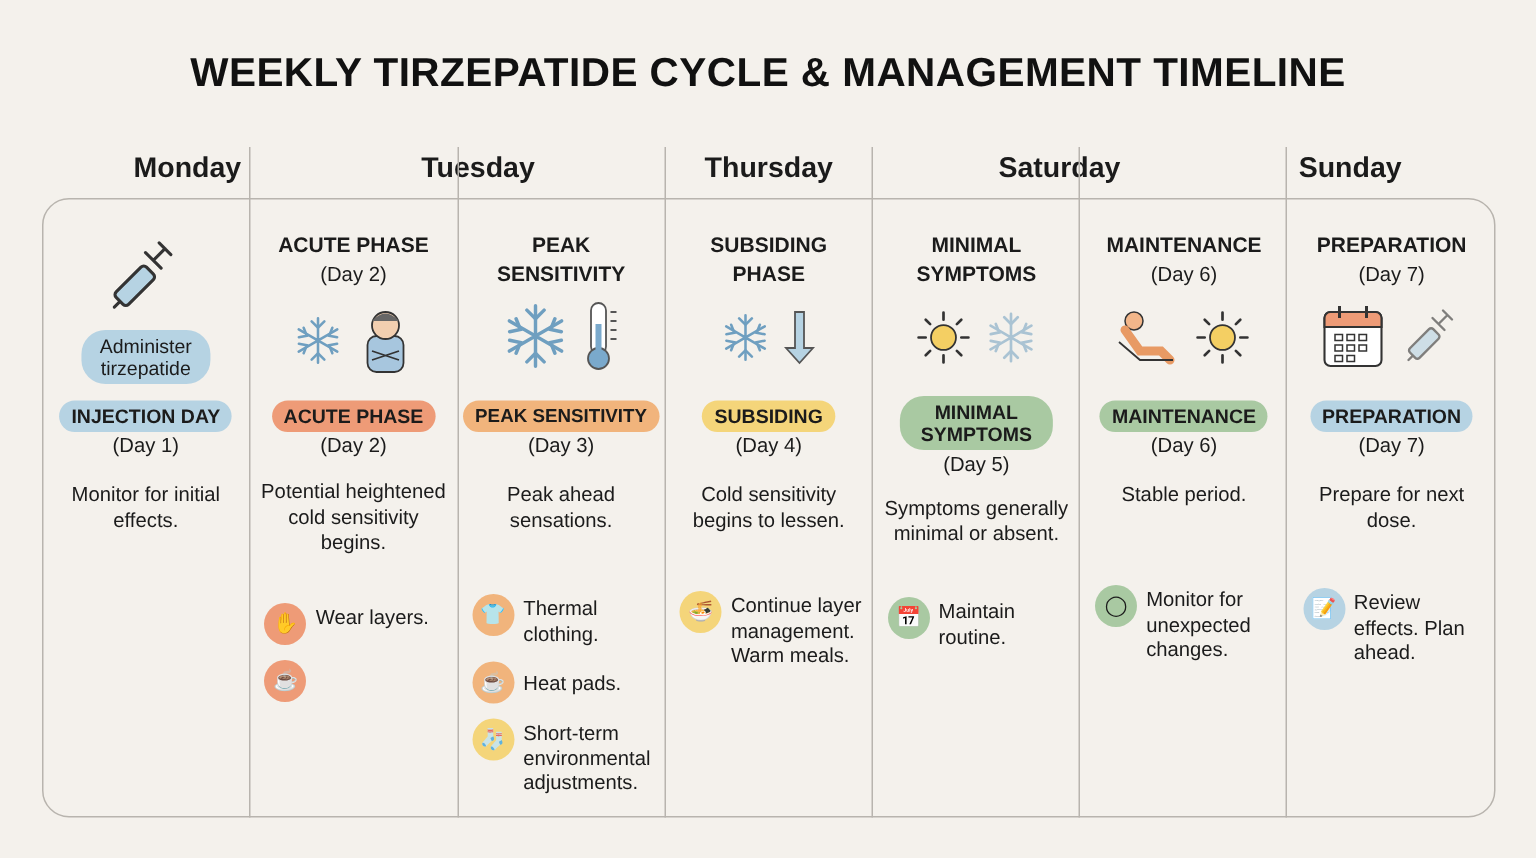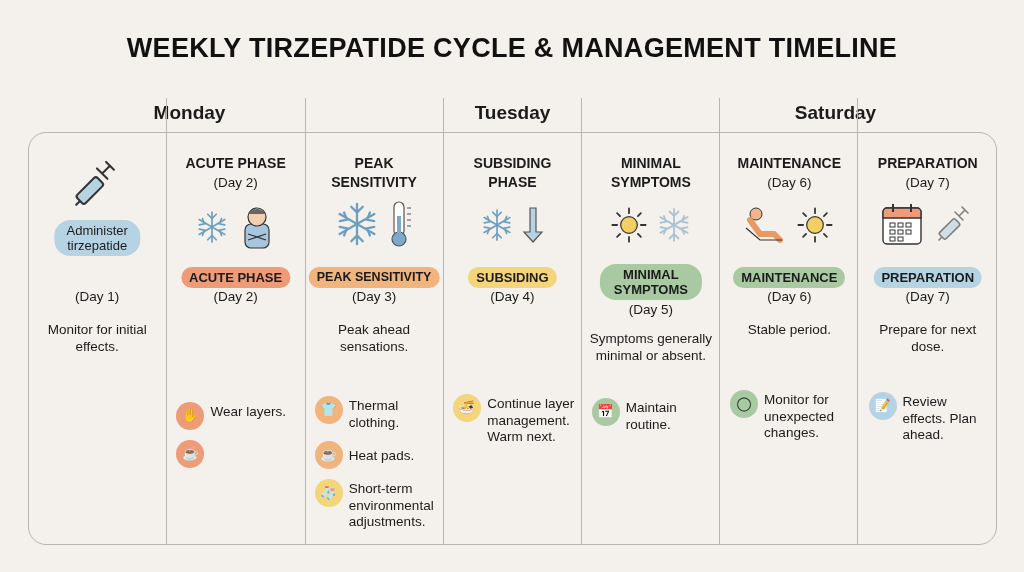--- a/index.html
+++ b/index.html
@@ -23,21 +23,23 @@
   .admin{position:absolute;left:50%;transform:translateX(-50%);top:88px;background:#b6d3e3;border-radius:16px;font-size:13px;line-height:15px;padding:3px 12px;white-space:nowrap;}
 </style>
 </head>
 <body>
 
 <div class="title">WEEKLY TIRZEPATIDE CYCLE &amp; MANAGEMENT TIMELINE</div>
 
 <div class="days">
   <div class="dayname">Monday</div>
   <div class="dayname">Tuesday</div>
+  <div class="dayname">Thursday</div>
   <div class="dayname">Saturday</div>
+  <div class="dayname">Sunday</div>
 </div>
 
 <div class="frame"></div>
 <div class="vline" style="left:166px"></div>
 <div class="vline" style="left:305px"></div>
 <div class="vline" style="left:443px"></div>
 <div class="vline" style="left:581px"></div>
 <div class="vline" style="left:719px"></div>
 <div class="vline" style="left:857px"></div>
 
@@ -64,39 +66,41 @@
 <div class="cols">
 
   <div class="col">
     <div class="icons" style="top:26px">
       <svg width="52" height="52" viewBox="0 0 40 40">
           <use href="#syr"></use>
         </svg>
     </div>
     <div class="admin" style="white-space:pre-line;text-align:center">Administer
 tirzepatide</div>
+    <div class="pill" style="top:135px;background:#b6d3e3">INJECTION DAY</div>
     <div class="day" style="top:157px">(Day 1)</div>
     <div class="desc" style="top:189px">Monitor for initial effects.</div>
   </div>
 
   <div class="col">
     <div class="phase" style="top:22px"><span>ACUTE PHASE</span><br><span class="sub">(Day 2)</span></div>
     <div class="icons" style="top:72px">
       <svg width="34" height="34" viewBox="0 0 32 32">
           <use href="#snow"></use>
         </svg>
       <svg width="40" height="46" viewBox="0 0 40 46">
         <rect x="8" y="20" width="24" height="24" rx="6" fill="#a7c6de" stroke="#333" stroke-width="1.2"></rect>
         <circle cx="20" cy="13" r="9" fill="#f2cfb0" stroke="#333" stroke-width="1.2"></circle>
         <path d="M11 10q9-10 18 0" fill="#666"></path>
         <path d="M11 30l18 6M29 30l-18 6" stroke="#333" stroke-width="1.2"></path>
       </svg>
     </div>
     <div class="pill" style="top:135px;background:#ee9b77">ACUTE PHASE</div>
     <div class="day" style="top:157px">(Day 2)</div>
+    <div class="desc" style="top:187px">Potential heightened cold sensitivity begins.</div>
     <div class="tips" style="top:272px">
       <div class="tip">
           <span class="ic" style="background:#ee9b77">✋</span>
           <span>Wear layers.</span>
         </div>
       <div class="tip">
           <span class="ic" style="background:#ee9b77">☕</span>
         </div>
     </div>
   </div>
@@ -140,24 +144,25 @@
     <div class="icons" style="top:74px">
       <svg width="34" height="34" viewBox="0 0 32 32">
           <use href="#snow"></use>
         </svg>
       <svg width="22" height="38" viewBox="0 0 22 38">
           <path d="M8 2h6v24h6L11 36 2 26h6z" fill="#b6d3e3" stroke="#555" stroke-width="1.2"></path>
         </svg>
     </div>
     <div class="pill" style="top:135px;background:#f4d57a">SUBSIDING</div>
     <div class="day" style="top:157px">(Day 4)</div>
+    <div class="desc" style="top:189px">Cold sensitivity begins to lessen.</div>
     <div class="tips" style="top:264px">
       <div class="tip">
           <span class="ic" style="background:#f4d57a">🍜</span>
-          <span style="width:92px">Continue layer management. Warm next.</span>
+          <span style="width:92px">Continue layer management. Warm meals.</span>
         </div>
     </div>
   </div>
 
   <div class="col">
     <div class="phase" style="top:22px;white-space:pre-line">MINIMAL
 SYMPTOMS</div>
     <div class="icons" style="top:74px">
       <svg width="38" height="38" viewBox="0 0 32 32">
           <use href="#sun"></use>

